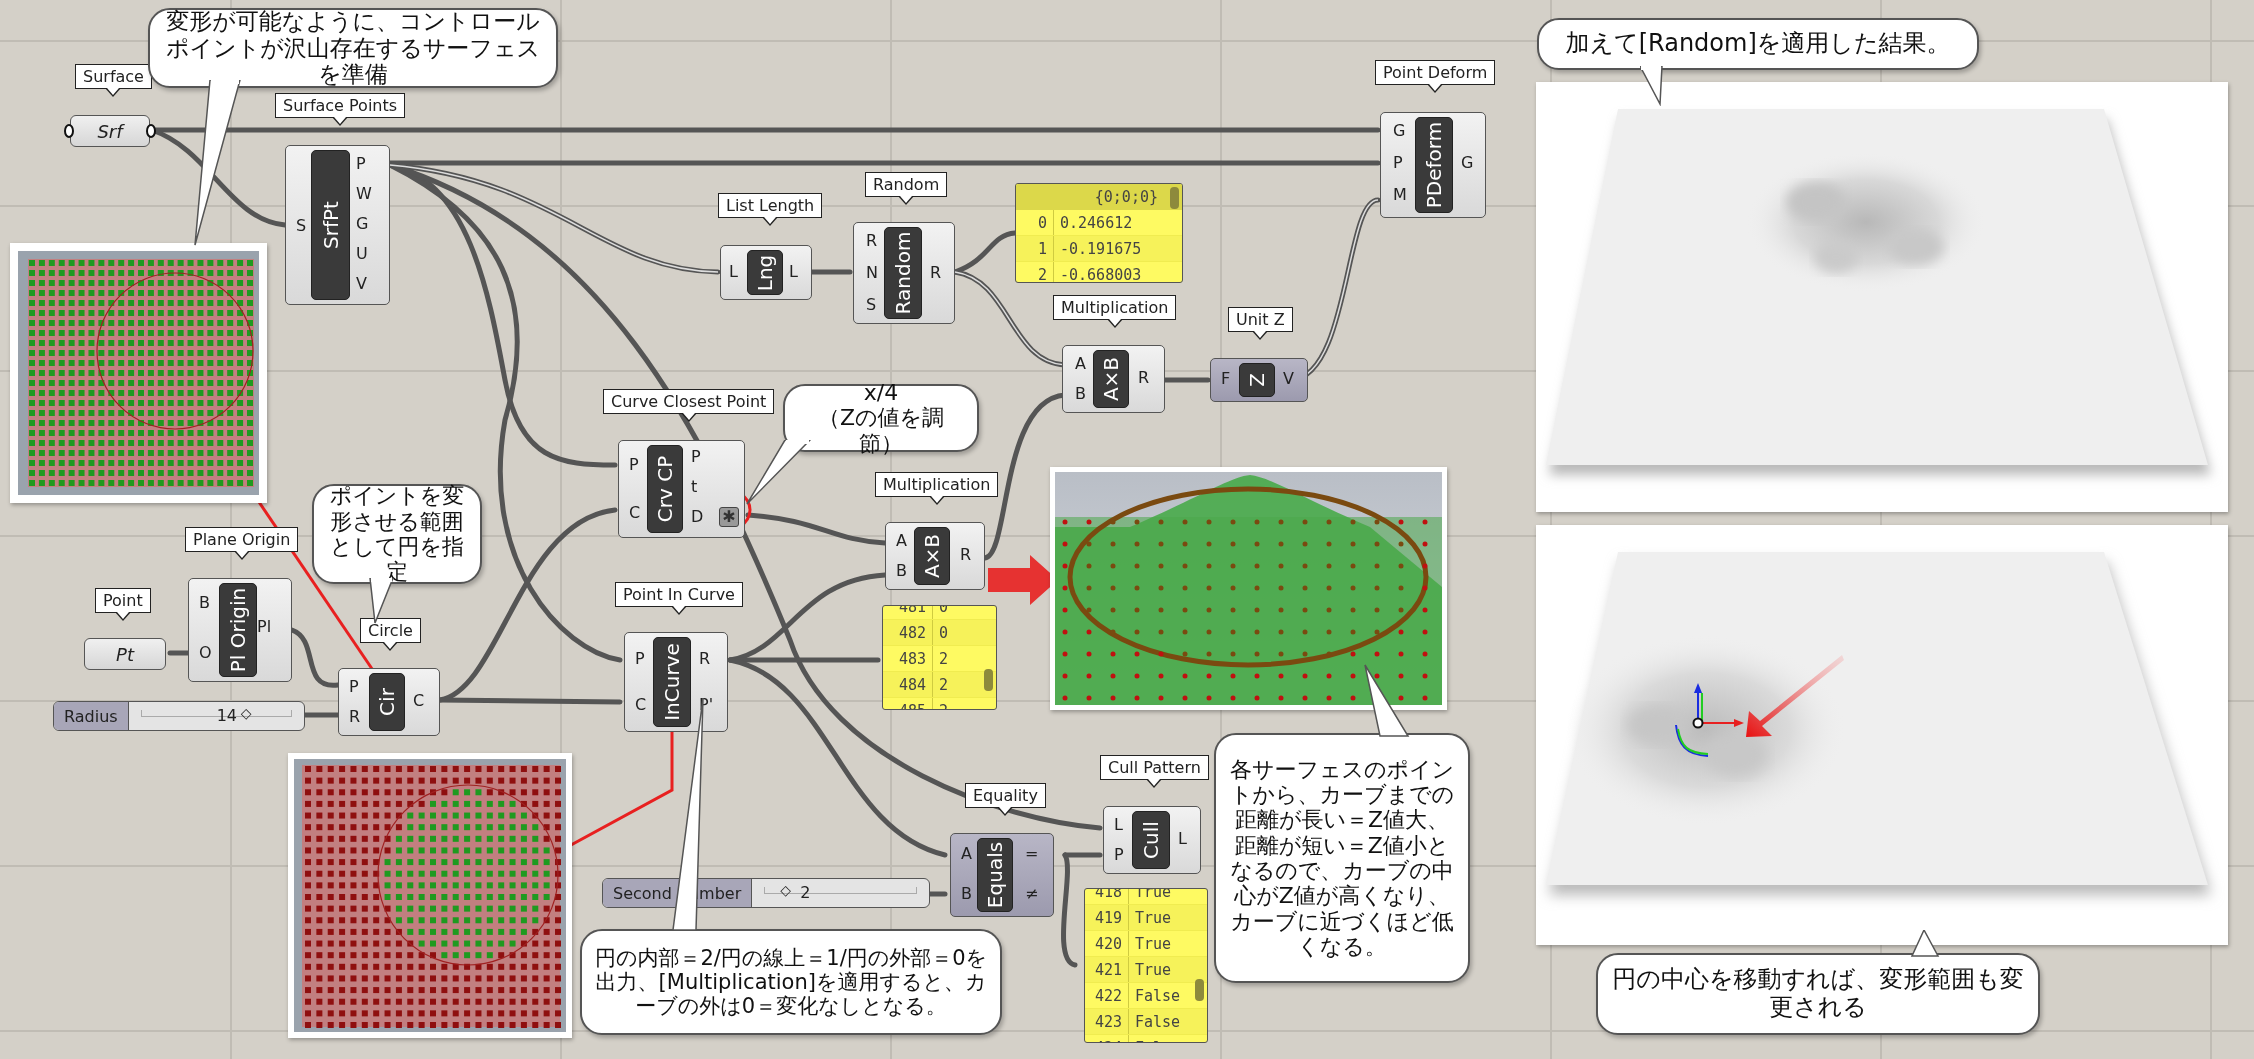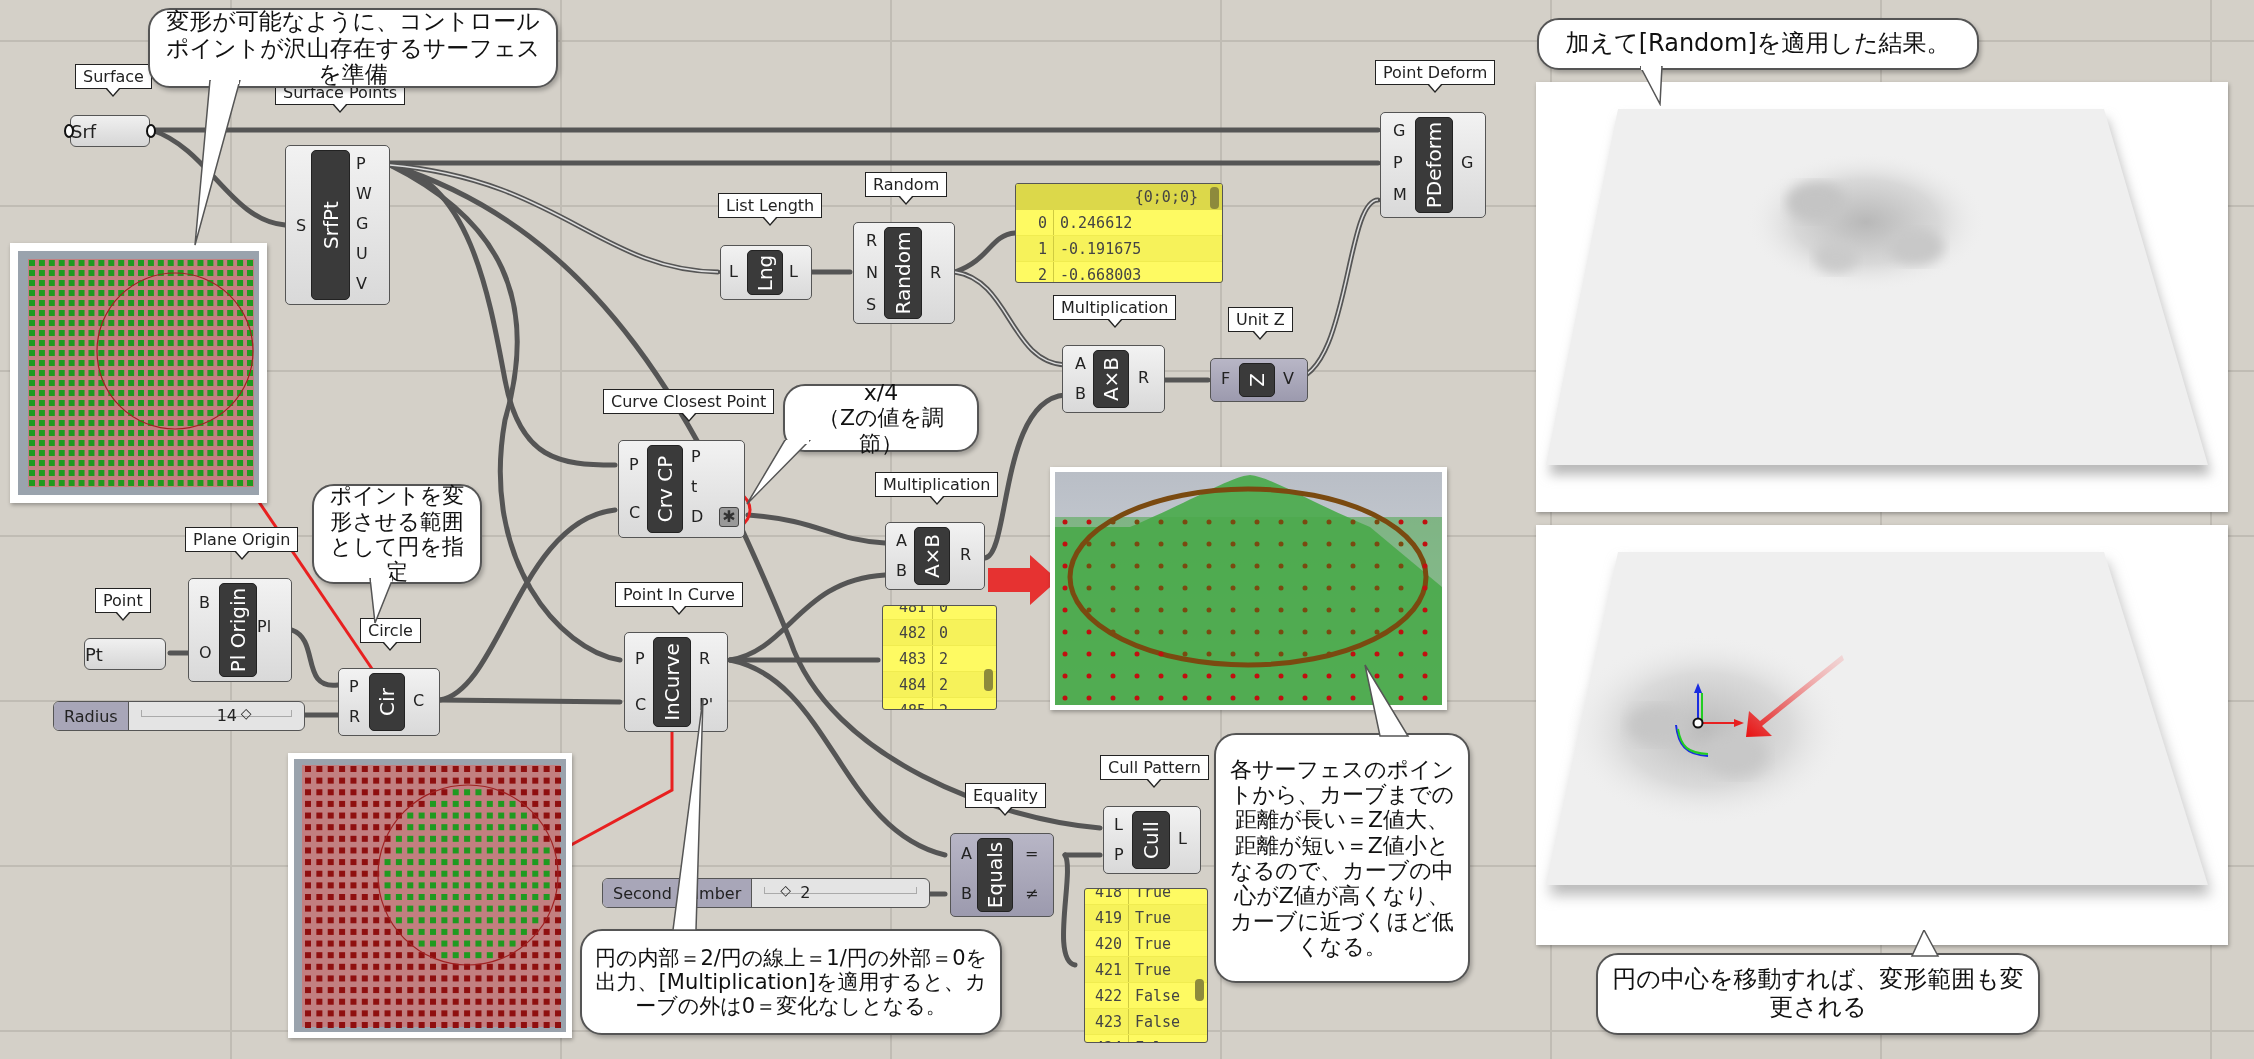--- a/index.html
+++ b/index.html
@@ -24,21 +24,21 @@
   
   .comp{position:absolute;border:1.5px solid #555;border-radius:5px;
         background:linear-gradient(#f2f2f2,#d9d9d9);box-sizing:border-box;}
   .comp.dark{background:linear-gradient(#b8b6c6,#9c9aae);}
   .core{position:absolute;top:4px;bottom:4px;background:#3a3a3a;border:1.5px solid #222;
         border-radius:5px;color:#fff;display:flex;align-items:center;justify-content:center;}
   .core span{transform:rotate(-90deg);white-space:nowrap;font-size:20px;}
   .port{position:absolute;font-size:16px;color:#222;}
   .grip{position:absolute;width:10px;height:14px;border:2.5px solid #111;border-radius:50%;background:#fff;box-sizing:border-box;}
   .param{position:absolute;border:1.5px solid #555;border-radius:6px;
-         background:linear-gradient(#f0f0f0,#d6d6d6);display:flex;align-items:center;justify-content:flex-start;font-size:18px;color:#222;box-sizing:border-box;}
+         background:linear-gradient(#f0f0f0,#d6d6d6);display:flex;align-items:center;justify-content:center;font-size:18px;color:#222;box-sizing:border-box;font-style:italic;}
   
   .panel{position:absolute;background:#fefa62;border:1.5px solid #555;border-radius:3px;
          font-family:"DejaVu Sans Mono",monospace;font-size:15px;color:#444;overflow:hidden;box-sizing:border-box;}
   .panel .row{display:flex;height:25px;align-items:center;border-bottom:1px solid #f0ec50;}
   .panel .row:nth-child(even){background:#f6f25a;}
   .panel .idx{width:38px;text-align:right;padding-right:6px;border-right:1px solid #cfcb40;box-sizing:border-box;height:100%;display:flex;align-items:center;justify-content:flex-end;}
   .panel .val{padding-left:6px;}
   .panel .hdr{height:26px;background:#dcd84a;display:flex;align-items:center;justify-content:flex-end;padding-right:24px;}
   .scroll{position:absolute;right:3px;width:9px;height:22px;background:#8d8a3c;border-radius:4px;}
   
@@ -101,21 +101,21 @@
   <polygon points="988,568 1030,568 1030,555 1058,580 1030,605 1030,592 988,592" fill="#e82020" opacity=".9"></polygon>
 </svg>
 
 <div class="tag" style="left:75px;top:64px;">Surface</div>
 <div class="param" style="left:70px;top:115px;width:80px;height:32px;">
   <span>Srf</span>
 </div>
 <div class="grip" style="left:64px;top:124px;"></div>
 <div class="grip" style="left:146px;top:124px;"></div>
 
-<div class="tag" style="left:275px;top:80px;">Surface Points</div>
+<div class="tag" style="left:275px;top:93px;">Surface Points</div>
 <div class="comp" style="left:285px;top:145px;width:105px;height:160px;">
   <span class="port" style="left:10px;top:70px;">S</span>
   <div class="core" style="left:25px;width:37px;">
       <span>SrfPt</span>
     </div>
   <span class="port" style="left:70px;top:8px;">P</span>
   <span class="port" style="left:70px;top:38px;">W</span>
   <span class="port" style="left:70px;top:68px;">G</span>
   <span class="port" style="left:70px;top:98px;">U</span>
   <span class="port" style="left:70px;top:128px;">V</span>
@@ -134,21 +134,21 @@
 <div class="comp" style="left:853px;top:222px;width:102px;height:102px;">
   <span class="port" style="left:12px;top:8px;">R</span>
   <span class="port" style="left:12px;top:40px;">N</span>
   <span class="port" style="left:12px;top:72px;">S</span>
   <div class="core" style="left:30px;width:36px;">
       <span>Random</span>
     </div>
   <span class="port" style="left:76px;top:40px;">R</span>
 </div>
 
-<div class="panel" style="left:1015px;top:183px;width:208px;height:100px;">
+<div class="panel" style="left:1015px;top:183px;width:168px;height:100px;">
   <div class="hdr">{0;0;0}</div>
   <div class="scroll" style="top:3px;"></div>
   <div>
     <div class="row">
         <div class="idx">0</div>
         <div class="val">0.246612</div>
       </div>
     <div class="row">
         <div class="idx">1</div>
         <div class="val">-0.191675</div>

